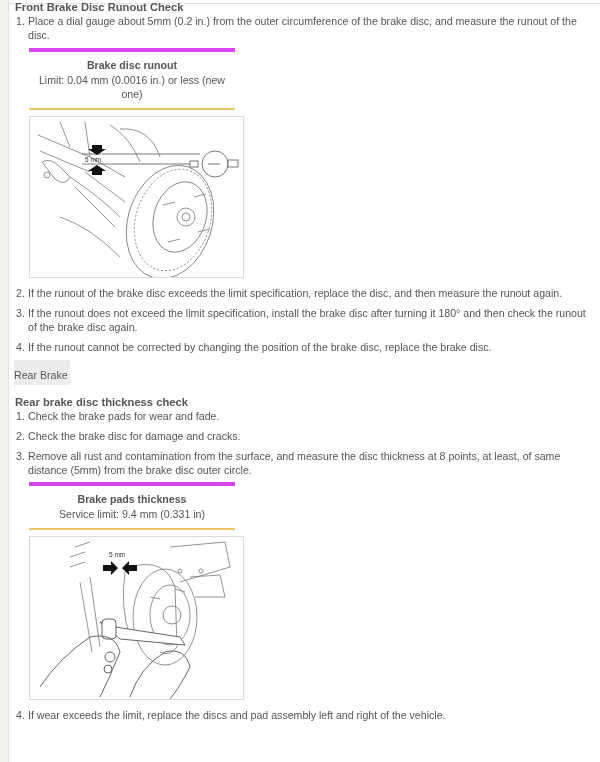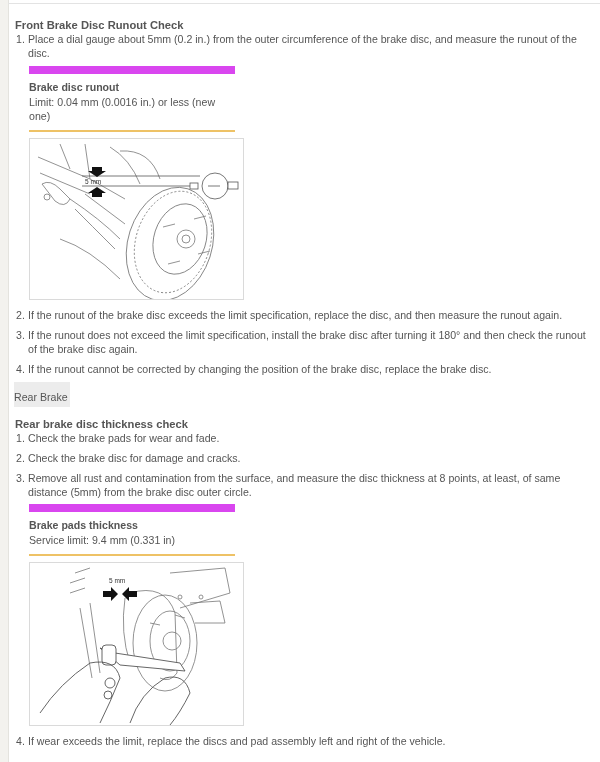--- a/index.html
+++ b/index.html
@@ -12,36 +12,37 @@
   }
   .left-rail {
     position: absolute; left: 0; top: 0; bottom: 0; width: 8px;
     background: #f3f2ee; border-right: 1px solid #e4e3de;
   }
   .top-rule {
     position: absolute; left: 8px; right: 0; top: 3px; height: 1px;
     background: #e3e3e3;
   }
   .content {
-    position: absolute; left: 15px; top: 18px; width: 580px;
+    position: absolute; left: 15px; top: 0; width: 580px;
     font-size: 10.6px; line-height: 14px;
   }
   h3.section-title {
     margin: 0; font-size: 11.2px; font-weight: bold; color: #555;
     line-height: 14px;
   }
   ol.steps { margin: 0; padding: 0; list-style: none; }
   ol.steps li {
     position: relative; padding-left: 13px; margin-bottom: 6px;
   }
   ol.steps li .num { position: absolute; left: 1px; top: 0; }
   .spec-box {
     margin: 5px 0 6px 14px; width: 206px;
-    border-top: 8px solid #d946ef; border-bottom: 2px solid #eec266;
+    border-top: 4px solid #d946ef; border-bottom: 2px solid #eec266;
     padding: 6px 0 7px 0;
+    text-align: center;
   }
   .spec-box .spec-title { font-weight: bold; font-size: 10.6px; margin-bottom: 1px; }
   .figure {
     margin: 6px 0 8px 14px; width: 213px; height: 160px;
     border: 1px solid #dadada; background: #fff; position: relative; overflow: hidden;
   }
   .figure svg { position: absolute; left: 0; top: 0; }
   .sub-heading {
     display: inline-block; background: #ececec; padding: 8px 2px 3px 0;
     margin: 0 0 10px -1px; font-size: 10.6px; font-weight: normal; color: #555;

